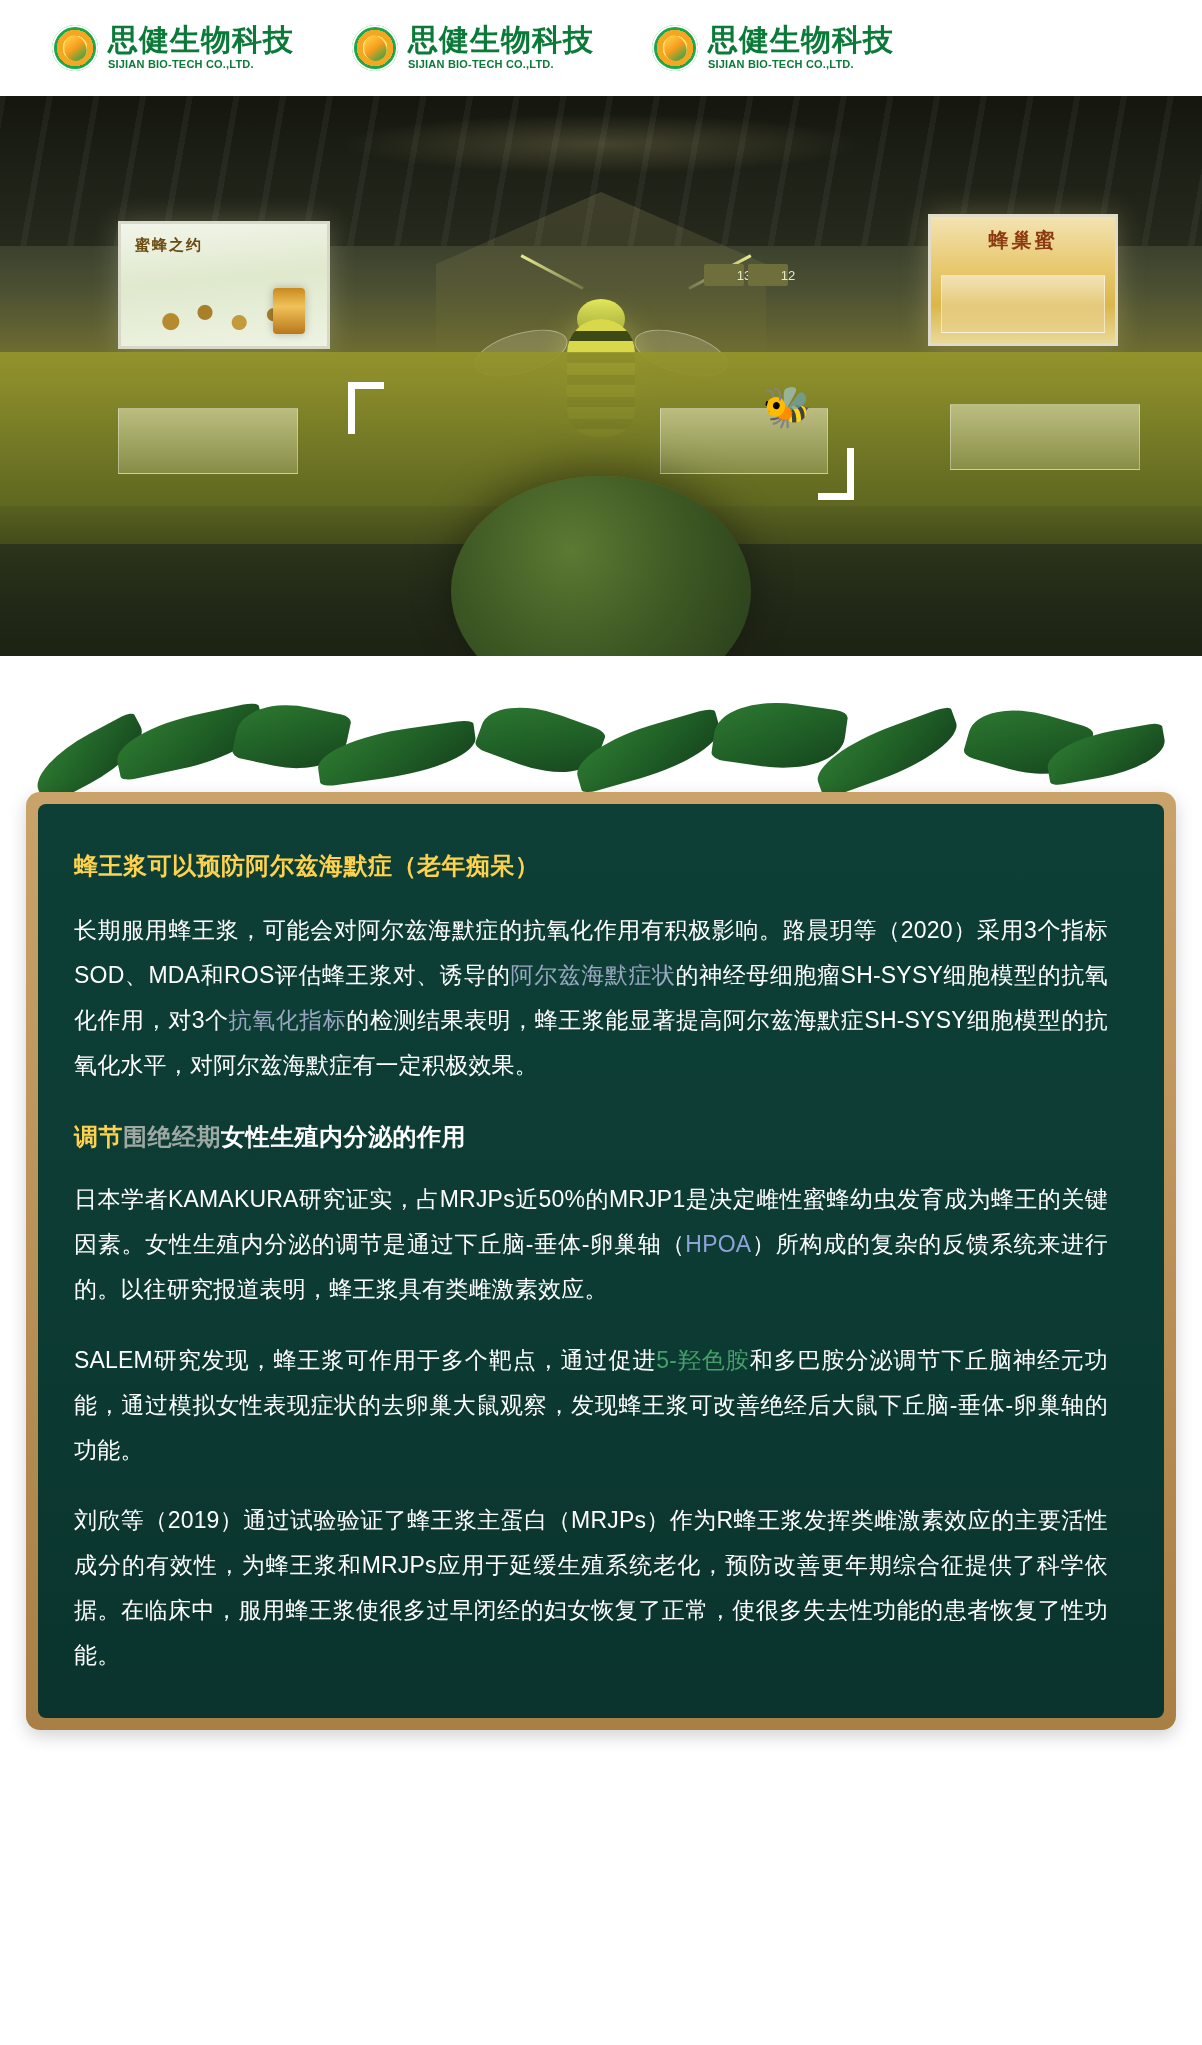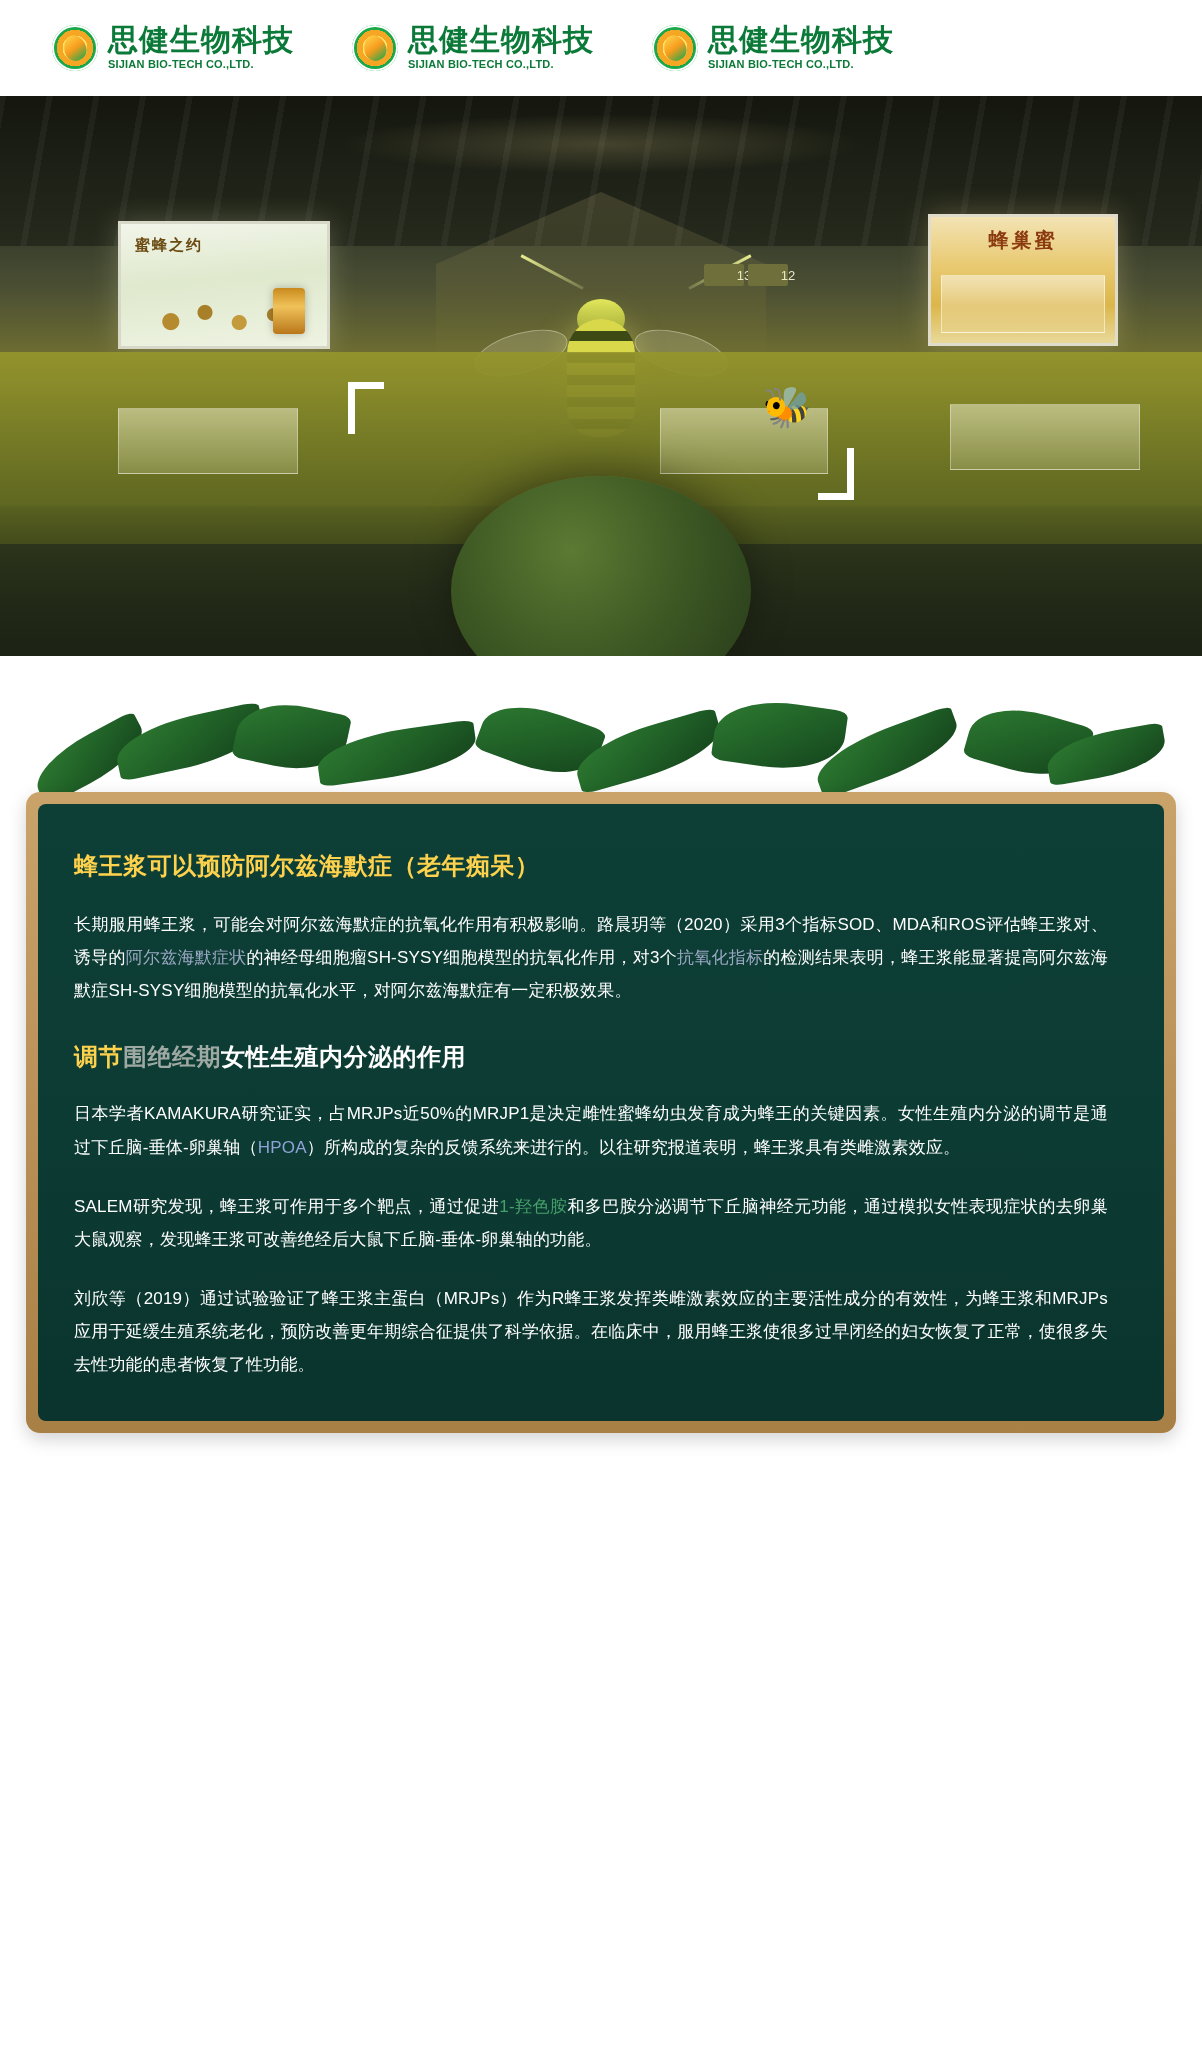--- a/index.html
+++ b/index.html
@@ -278,21 +278,21 @@
   .h-title2 {
     font-size: 24px;
     font-weight: 700;
     margin: 34px 0 24px 0;
     letter-spacing: 0.5px;
   }
   .h-title2 .seg-a { color: #ffd24d; }
   .h-title2 .seg-b { color: #9ea9a3; }
   .h-title2 .seg-c { color: #ffffff; }
   p.para {
-    font-size: 17px;
+    font-size: 23px;
     line-height: 1.95;
     margin: 0 0 26px 0;
     color: #ffffff;
     text-align: justify;
     letter-spacing: 0.2px;
   }
   p.para:last-child { margin-bottom: 0; }
   .hl-grey { color: #9aa7c2; }
   .hl-blue { color: #8fa3d8; }
   .hl-green { color: #46a06a; }
@@ -396,21 +396,21 @@
       <h2 class="h-title2">
         <span class="seg-a">调节</span><span class="seg-b">围绝经期</span><span class="seg-c">女性生殖内分泌的作用</span>
       </h2>
 
 
       <p class="para">
         <span>日本学者KAMAKURA研究证实，占MRJPs近50%的MRJP1是决定雌性蜜蜂幼虫发育成为蜂王的关键因素。女性生殖内分泌的调节是通过下丘脑‑垂体‑卵巢轴（</span><span class="hl-blue">HPOA</span><span>）所构成的复杂的反馈系统来进行的。以往研究报道表明，蜂王浆具有类雌激素效应。</span>
       </p>
 
       <p class="para">
-        <span>SALEM研究发现，蜂王浆可作用于多个靶点，通过促进</span><span class="hl-green">1-羟色胺</span><span>和多巴胺分泌调节下丘脑神经元功能，通过模拟女性表现症状的去卵巢大鼠观察，发现蜂王浆可改善绝经后大鼠下丘脑-垂体-卵巢轴的功能。</span>
+        <span>SALEM研究发现，蜂王浆可作用于多个靶点，通过促进</span><span class="hl-green">5-羟色胺</span><span>和多巴胺分泌调节下丘脑神经元功能，通过模拟女性表现症状的去卵巢大鼠观察，发现蜂王浆可改善绝经后大鼠下丘脑-垂体-卵巢轴的功能。</span>
       </p>
 
       <p class="para">
         <span>刘欣等（2019）通过试验验证了蜂王浆主蛋白（MRJPs）作为R蜂王浆发挥类雌激素效应的主要活性成分的有效性，为蜂王浆和MRJPs应用于延缓生殖系统老化，预防改善更年期综合征提供了科学依据。在临床中，服用蜂王浆使很多过早闭经的妇女恢复了正常，使很多失去性功能的患者恢复了性功能。</span>
       </p>
 
     </div>
   </div>
 </div>
 

